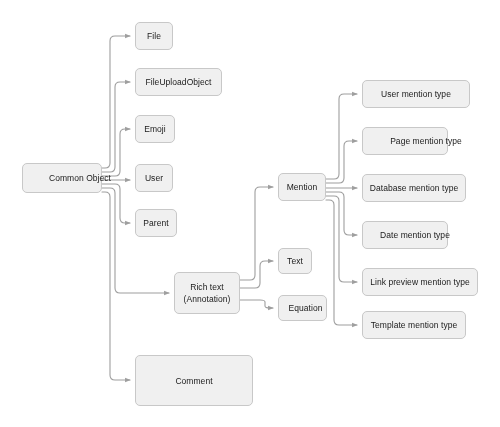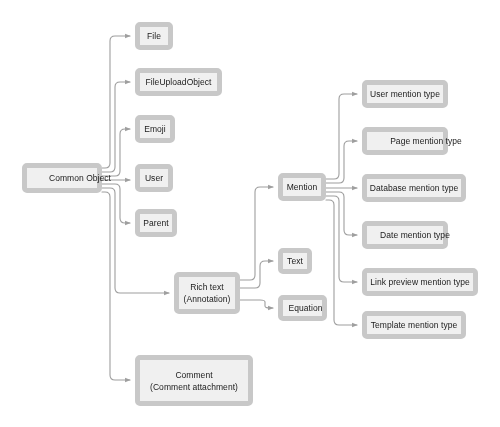--- a/index.html
+++ b/index.html
@@ -19,21 +19,21 @@
     position: absolute;
     left: 0;
     top: 0;
     width: 500px;
     height: 427px;
   }
   .node {
     position: absolute;
     box-sizing: border-box;
     background: #f0f0f0;
-    border: 5px solid #15803d;
+    border: 1px solid #15803d;
     border-radius: 5px;
     display: flex;
     flex-direction: column;
     align-items: center;
     justify-content: center;
     color: #1a1a1a;
     font-size: 8.5px;
     line-height: 12px;
     text-align: center;
     letter-spacing: 0.05px;
@@ -109,32 +109,31 @@
       </div>
       <div class="node" style="left: 135px; top: 209px; width: 42px; height: 28px; background: rgb(240, 240, 240); border-color: rgb(200, 200, 200); color: rgb(26, 26, 26); text-align: center;">
         <span class="line">Parent</span>
       </div>
       <div class="node" style="left: 174px; top: 272px; width: 66px; height: 42px; background: rgb(240, 240, 240); border-color: rgb(200, 200, 200); color: rgb(26, 26, 26);">
         <span class="line">Rich text</span>
         <span class="line">(Annotation)</span>
       </div>
       <div class="node" style="left: 135px; top: 355px; width: 118px; height: 51px; background: rgb(240, 240, 240); border-color: rgb(200, 200, 200); color: rgb(26, 26, 26);">
         <span class="line">Comment</span>
-        <span class="line">(Comment attachment)</span>
       </div>
       <div class="node" style="left: 278px; top: 248px; width: 34px; height: 26px; background: rgb(240, 240, 240); border-color: rgb(200, 200, 200); color: rgb(26, 26, 26);">
         <span class="line">Text</span>
       </div>
       <div class="node" style="left: 278px; top: 295px; width: 49px; height: 26px; background: rgb(240, 240, 240); border-color: rgb(200, 200, 200); color: rgb(26, 26, 26); padding-left: 6px;">
         <span class="line">Equation</span>
       </div>
       <div class="node" style="left: 278px; top: 173px; width: 48px; height: 28px; background: rgb(240, 240, 240); border-color: rgb(200, 200, 200); color: rgb(26, 26, 26);">
         <span class="line">Mention</span>
       </div>
-      <div class="node" style="left: 362px; top: 80px; width: 86px; height: 28px; background: rgb(240, 240, 240); border-color: rgb(200, 200, 200); color: rgb(26, 26, 26);">
+      <div class="node" style="left: 362px; top: 80px; width: 108px; height: 28px; background: rgb(240, 240, 240); border-color: rgb(200, 200, 200); color: rgb(26, 26, 26);">
         <span class="line">User mention type</span>
       </div>
       <div class="node" style="left: 362px; top: 127px; width: 86px; height: 28px; background: rgb(240, 240, 240); border-color: rgb(200, 200, 200); color: rgb(26, 26, 26); padding-left: 42px;">
         <span class="line">Page mention type</span>
       </div>
       <div class="node" style="left: 362px; top: 174px; width: 104px; height: 28px; background: rgb(240, 240, 240); border-color: rgb(200, 200, 200); color: rgb(26, 26, 26);">
         <span class="line">Database mention type</span>
       </div>
       <div class="node" style="left: 362px; top: 221px; width: 86px; height: 28px; background: rgb(240, 240, 240); border-color: rgb(200, 200, 200); color: rgb(26, 26, 26); padding-left: 20px;">
         <span class="line">Date mention type</span>

